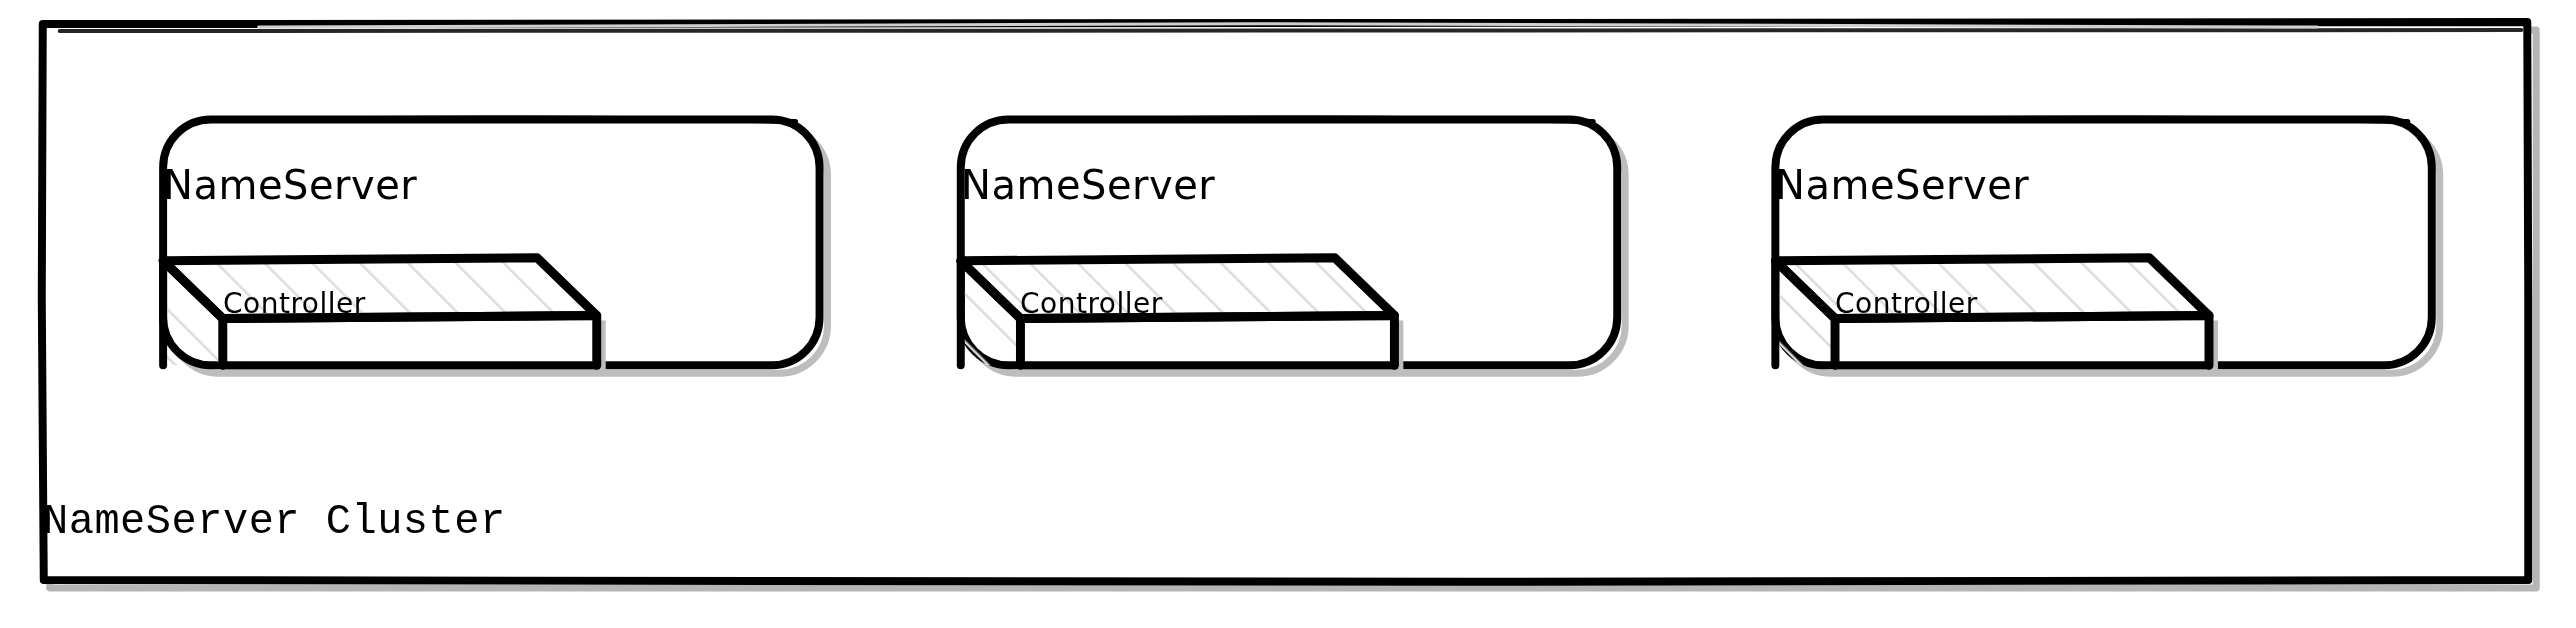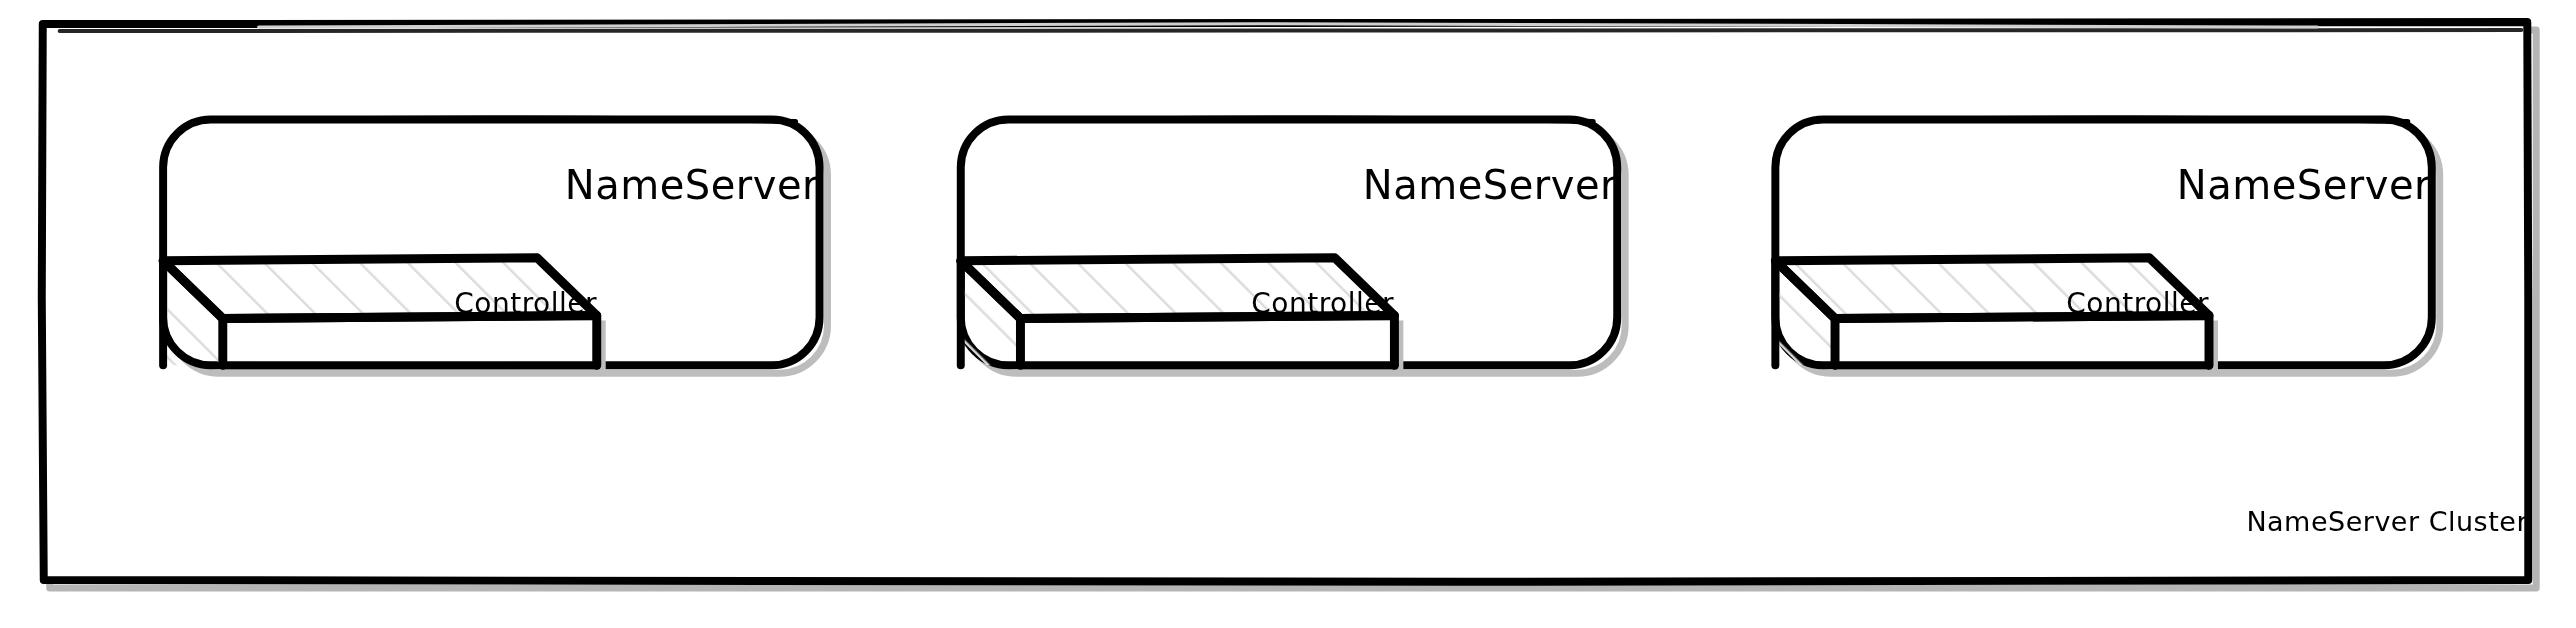--- a/index.html
+++ b/index.html
@@ -10,27 +10,27 @@
     overflow:hidden;
   }
   #stage{position:relative;width:2576px;height:629px;background:#ffffff;}
   #stage svg{position:absolute;left:0;top:0;}
 
   .lbl{
     position:absolute;
     font-family:"DejaVu Sans","Liberation Sans",sans-serif;
     color:#000000;
     white-space:nowrap;
-    text-align:right;
+    text-align:left;
     letter-spacing:0.5px;
     user-select:none;
   }
   .ns-title{font-size:40px;line-height:40px;}
   .ctrl-title{font-size:28px;line-height:40px;}
-  .cluster-title{font-size:27px;line-height:42px;}
+  .cluster-title{font-size:42px;line-height:42px;font-family:Liberation Mono, monospace;}
 </style>
 </head>
 <body>
 
 <div id="stage">
 
   <svg width="2576" height="629" viewBox="0 0 2590 632" xmlns="http://www.w3.org/2000/svg">
     <defs>
       <pattern id="hatchPat" width="34" height="34" patternTransform="rotate(-45)" patternUnits="userSpaceOnUse">
         <line x1="0" y1="0" x2="0" y2="34" stroke="#dcdcdc" stroke-width="5"></line>

